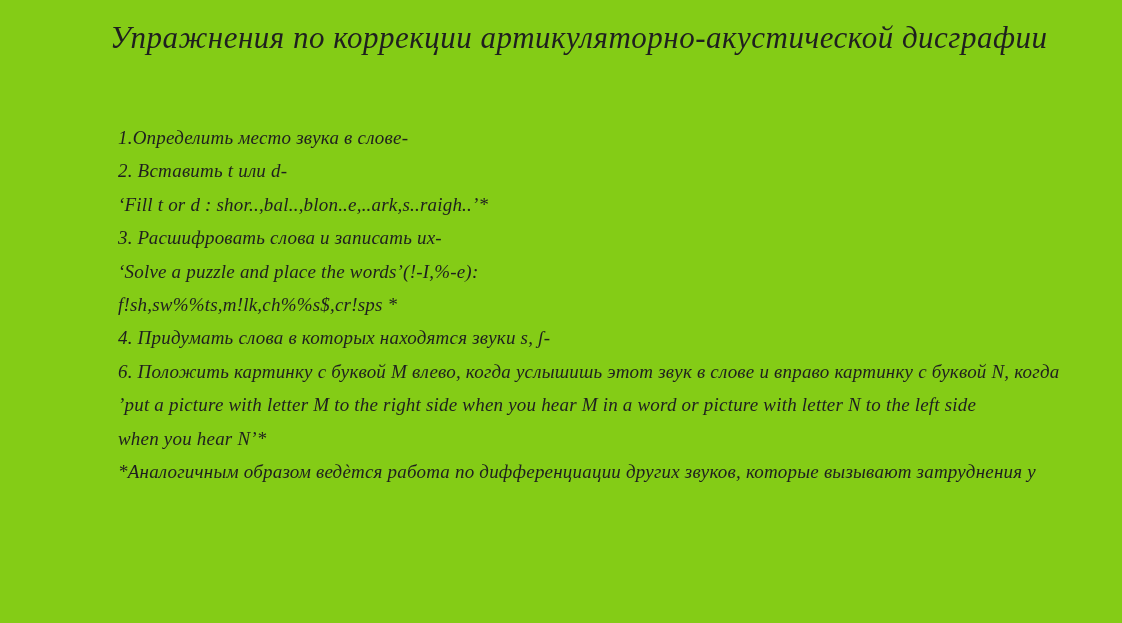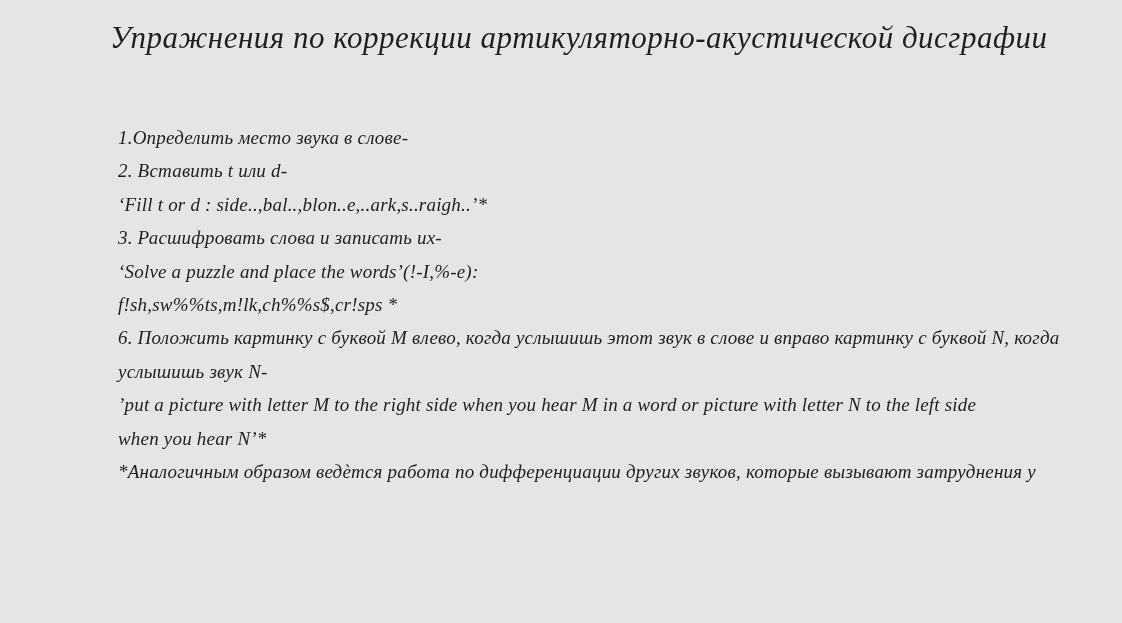--- a/index.html
+++ b/index.html
@@ -7,21 +7,21 @@
     padding: 0;
   }
   body {
     background: #ffffff;
     font-family: "Liberation Serif", serif;
   }
   .page {
     position: relative;
     width: 1122px;
     height: 623px;
-    background: #e5e5e5;
+    background: #84cc16;
     overflow: hidden;
     color: #1f1f1f;
   }
   .doc-title {
     position: absolute;
     left: 110px;
     top: 20px;
     margin: 0;
     font-size: 31px;
     font-weight: normal;
@@ -48,23 +48,23 @@
 </style>
 </head>
 <body>
 
 <div class="page">
   <h1 class="doc-title">Упражнения по коррекции артикуляторно-акустической дисграфии</h1>
 
   <div class="doc-body">
     <div class="text-line">1.Определить место звука в слове-</div>
     <div class="text-line">2. Вставить t или d-</div>
-    <div class="text-line">‘Fill t or d : side..,bal..,blon..e,..ark,s..raigh..’*</div>
+    <div class="text-line">‘Fill t or d : shor..,bal..,blon..e,..ark,s..raigh..’*</div>
     <div class="text-line">3. Расшифровать слова и записать их-</div>
     <div class="text-line">‘Solve a puzzle and place the words’(!-I,%-e):</div>
     <div class="text-line">f!sh,sw%%ts,m!lk,ch%%s$,cr!sps *</div>
+    <div class="text-line">4. Придумать слова в которых находятся звуки s, ʃ-</div>
     <div class="text-line">6. Положить картинку с буквой M влево, когда услышишь этот звук в слове и вправо картинку с буквой N, когда</div>
-    <div class="text-line">услышишь звук N-</div>
     <div class="text-line">’put a picture with letter M to the right side when you hear M in a word or picture with letter N to the left side</div>
     <div class="text-line">when you hear N’*</div>
     <div class="text-line">*Аналогичным образом ведѐтся работа по дифференциации других звуков, которые вызывают затруднения у</div>
   </div>
 </div>
 
 </body></html>

